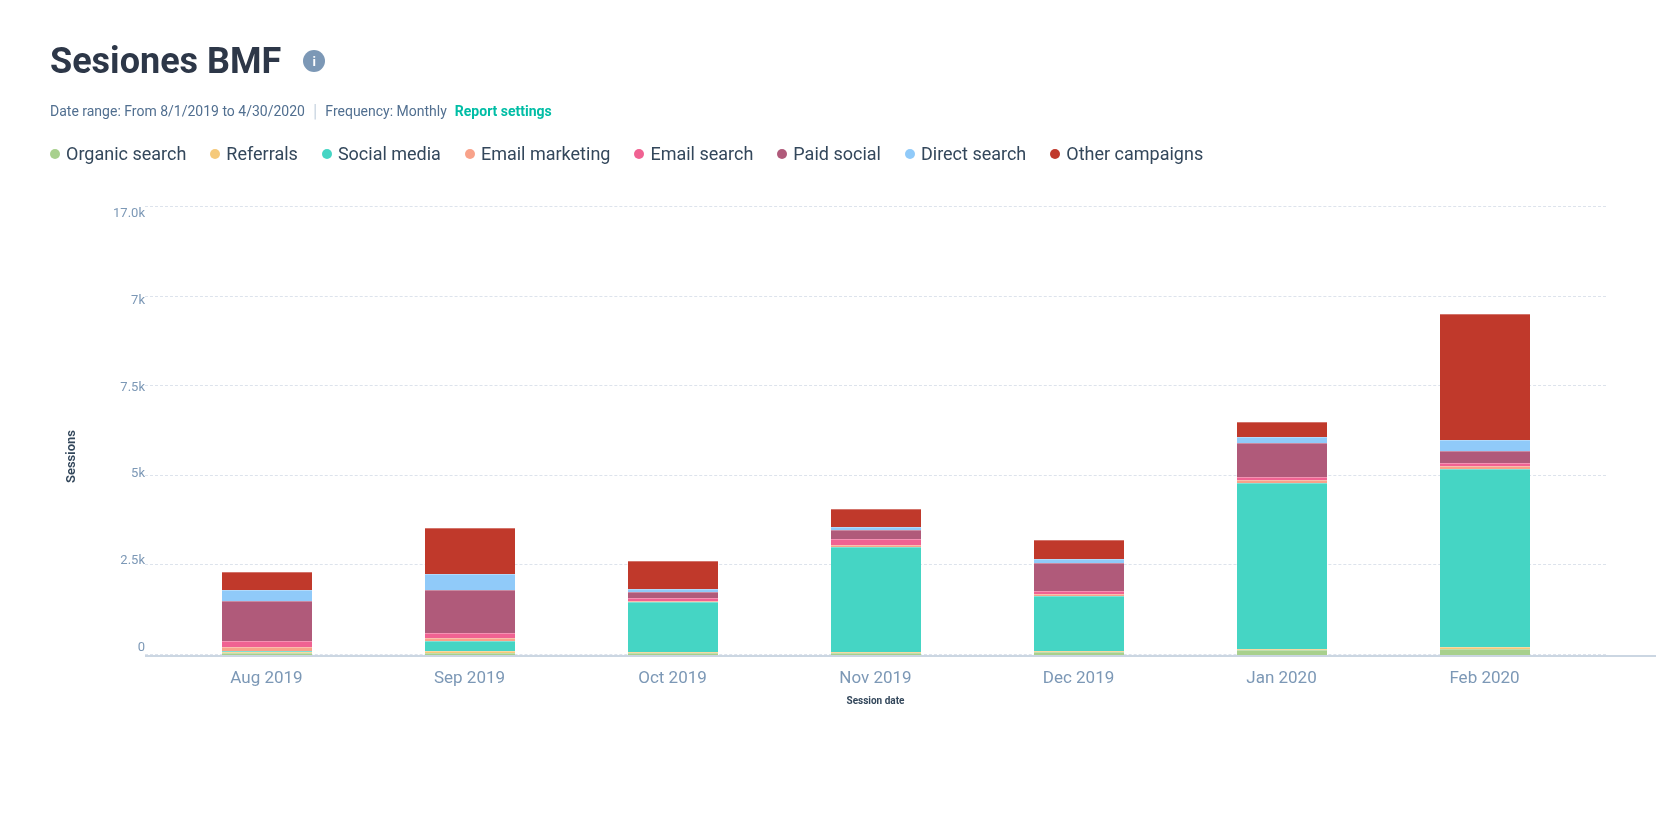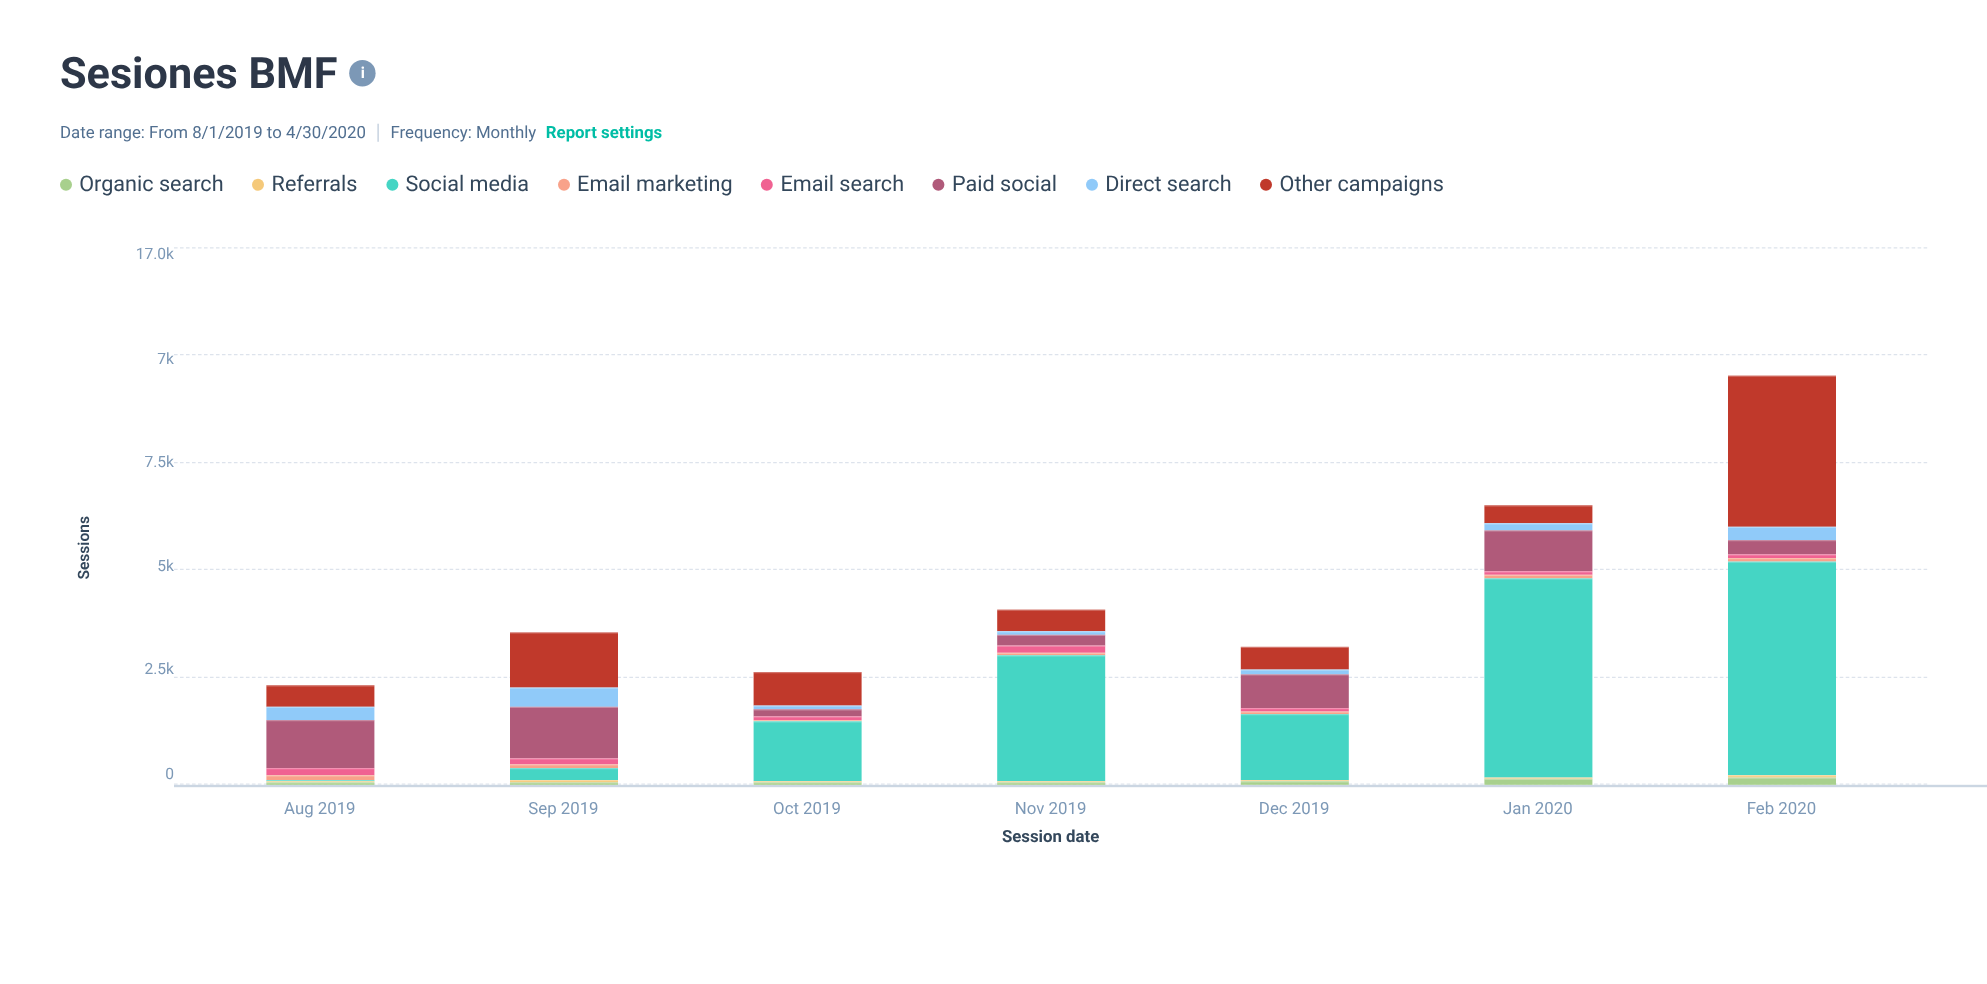--- a/index.html
+++ b/index.html
@@ -10,21 +10,21 @@
       padding: 40px 50px;
       width: 1656px;
       min-height: 820px;
     }
     .page-title {
       font-size: 36px;
       font-weight: 700;
       color: #2d3748;
       display: flex;
       align-items: center;
-      gap: 10px;
+      gap: 22px;
       margin-bottom: 18px;
     }
     .info-icon {
       width: 22px;
       height: 22px;
       border-radius: 50%;
       background: #7c98b6;
       color: #fff;
       font-size: 13px;
       display: inline-flex;
@@ -155,28 +155,28 @@
     .bar-segment {
       width: 100%;
     }
     .x-axis {
       display: flex;
       justify-content: space-around;
       padding: 10px 20px 0;
       padding-left: 75px;
     }
     .x-tick {
-      font-size: 14px;
+      font-size: 17px;
       color: #7c98b6;
       text-align: center;
       width: 110px;
     }
     .x-axis-label {
       text-align: center;
-      font-size: 14px;
+      font-size: 10px;
       font-weight: 700;
       color: #33475b;
       margin-top: 8px;
       margin-left: 55px;
     }
     .baseline {
       border-top: 2px solid #cbd6e2;
       width: 100%;
       margin-bottom: 0;
     }

